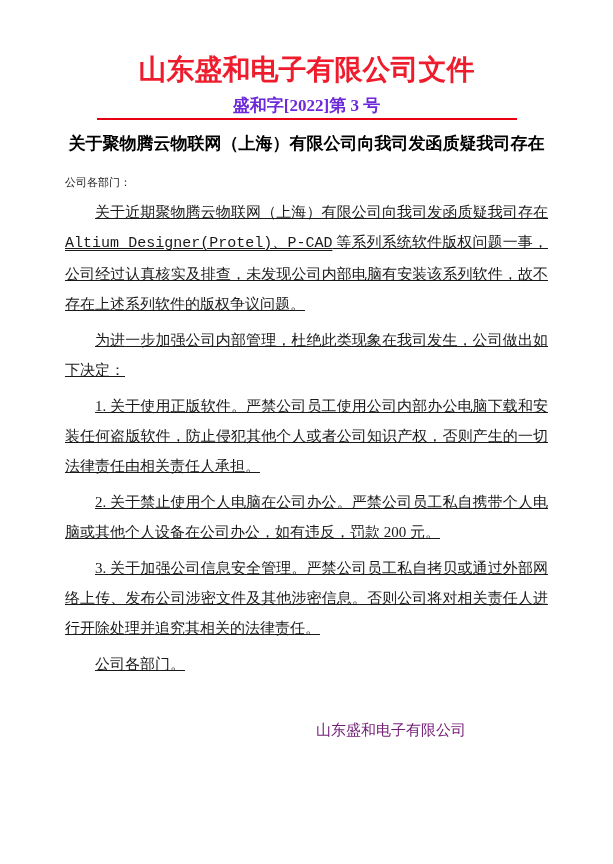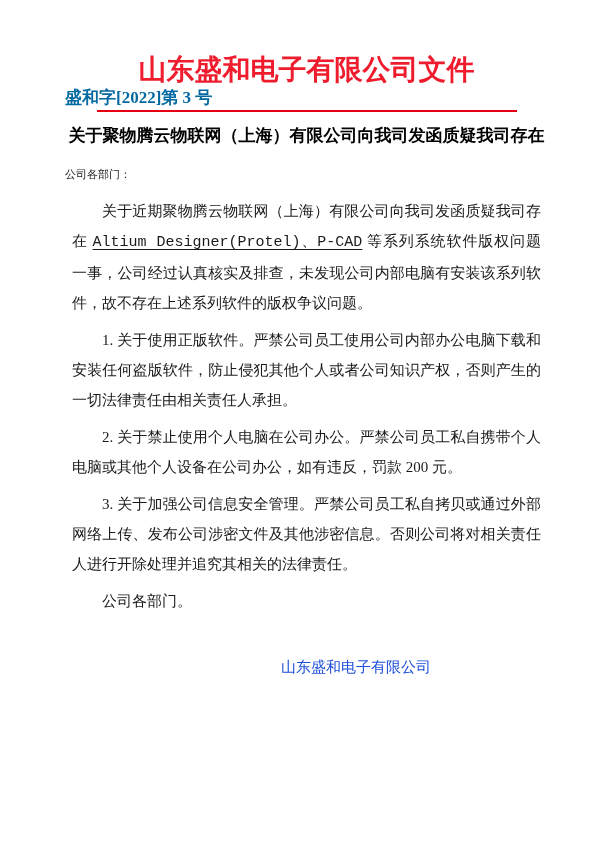--- a/index.html
+++ b/index.html
@@ -20,25 +20,26 @@
   }
   .doc-title {
     text-align: center;
     font-size: 28px;
     line-height: 36px;
     font-weight: bold;
     letter-spacing: 0px;
     white-space: nowrap;
   }
   .doc-number {
+    text-align: center;
     font-size: 17px;
     line-height: 20px;
     font-weight: bold;
-    color: #0369a1;
-    margin-top: 0;
+    color: #6d28d9;
+    margin-top: 8px;
   }
   .red-rule {
     width: 420px;
     height: 2px;
     margin: 2px auto 0 auto;
     background: #e60012;
   }
   .subject {
     text-align: center;
     font-size: 17px;
@@ -52,38 +53,39 @@
     font-size: 11px;
     line-height: 30px;
     margin-top: 12px;
   }
   .body-paragraphs .para {
     font-size: 15px;
     line-height: 30px;
     text-align: justify;
     text-justify: inter-ideograph;
     text-indent: 2em;
-    margin: 7px;
+    margin: 0;
+    text-decoration: underline;
   }
   .body-paragraphs .para + .para {
     margin-top: 6px;
   }
   .para .u {
     text-decoration: underline;
     text-underline-offset: 3px;
     font-family: "Liberation Mono", "DejaVu Sans Mono", monospace;
     font-size: 15px;
   }
   .signature-block {
     width: 220px;
     margin: 36px 47px 0 auto;
-    text-align: left;
+    text-align: center;
     font-size: 15px;
     line-height: 30px;
-    color: #1d4ed8;
+    color: #701a75;
   }
   .signature-date {
     margin-top: 4px;
   }
 </style>
 </head>
 <body>
 
 <div class="page">
 
@@ -92,20 +94,21 @@
   <div class="doc-number">盛和字[2022]第 3 号</div>
 
   <div class="red-rule" style="background: rgb(230, 0, 18);"></div>
 
   <div class="subject">关于聚物腾云物联网（上海）有限公司向我司发函质疑我司存在</div>
 
   <div class="salutation">公司各部门：</div>
 
   <div class="body-paragraphs">
     <p class="para"><span>关于近期聚物腾云物联网（上海）有限公司向我司发函质疑我司存在 </span><span class="u">Altium Designer(Protel)、P-CAD</span><span> 等系列系统软件版权问题一事，公司经过认真核实及排查，未发现公司内部电脑有安装该系列软件，故不存在上述系列软件的版权争议问题。</span></p>
+    <p class="para"><span>为进一步加强公司内部管理，杜绝此类现象在我司发生，公司做出如下决定：</span></p>
     <p class="para"><span>1. 关于使用正版软件。严禁公司员工使用公司内部办公电脑下载和安装任何盗版软件，防止侵犯其他个人或者公司知识产权，否则产生的一切法律责任由相关责任人承担。</span></p>
     <p class="para"><span>2. 关于禁止使用个人电脑在公司办公。严禁公司员工私自携带个人电脑或其他个人设备在公司办公，如有违反，罚款 200 元。</span></p>
     <p class="para"><span>3. 关于加强公司信息安全管理。严禁公司员工私自拷贝或通过外部网络上传、发布公司涉密文件及其他涉密信息。否则公司将对相关责任人进行开除处理并追究其相关的法律责任。</span></p>
     <p class="para"><span>公司各部门。</span></p>
   </div>
 
   <div class="signature-block">
     <div class="signature-company">山东盛和电子有限公司</div>
   </div>
 

